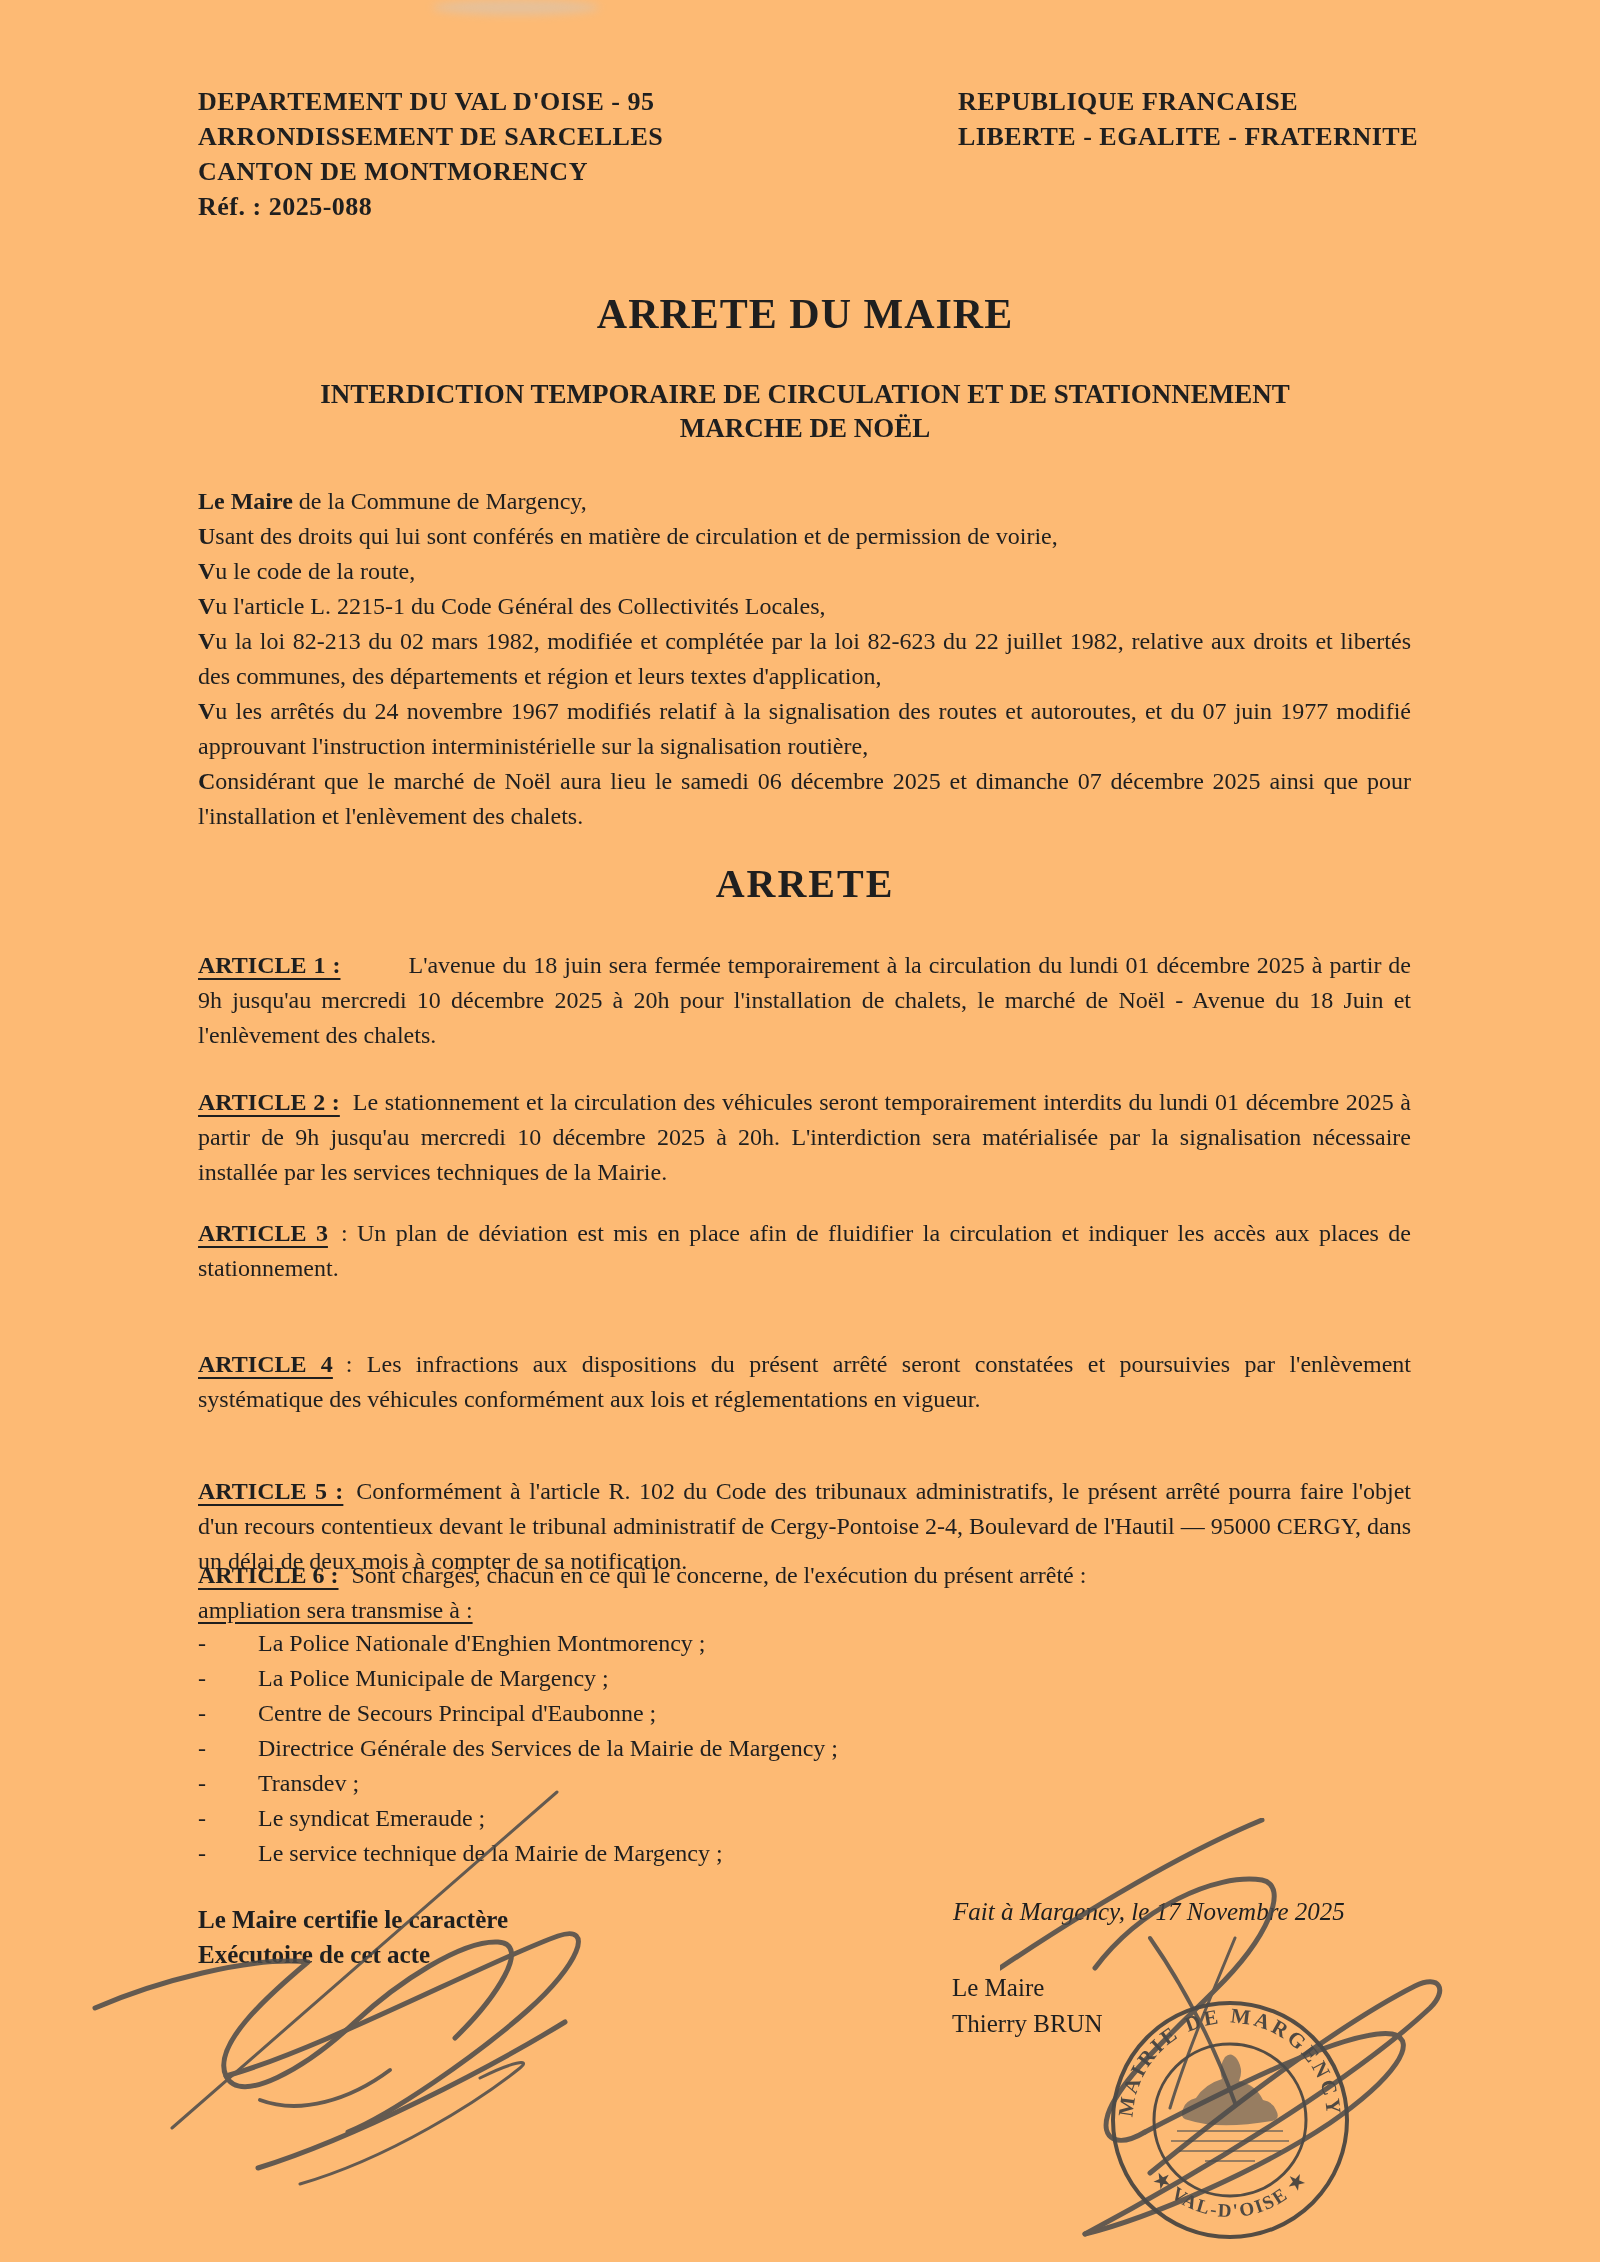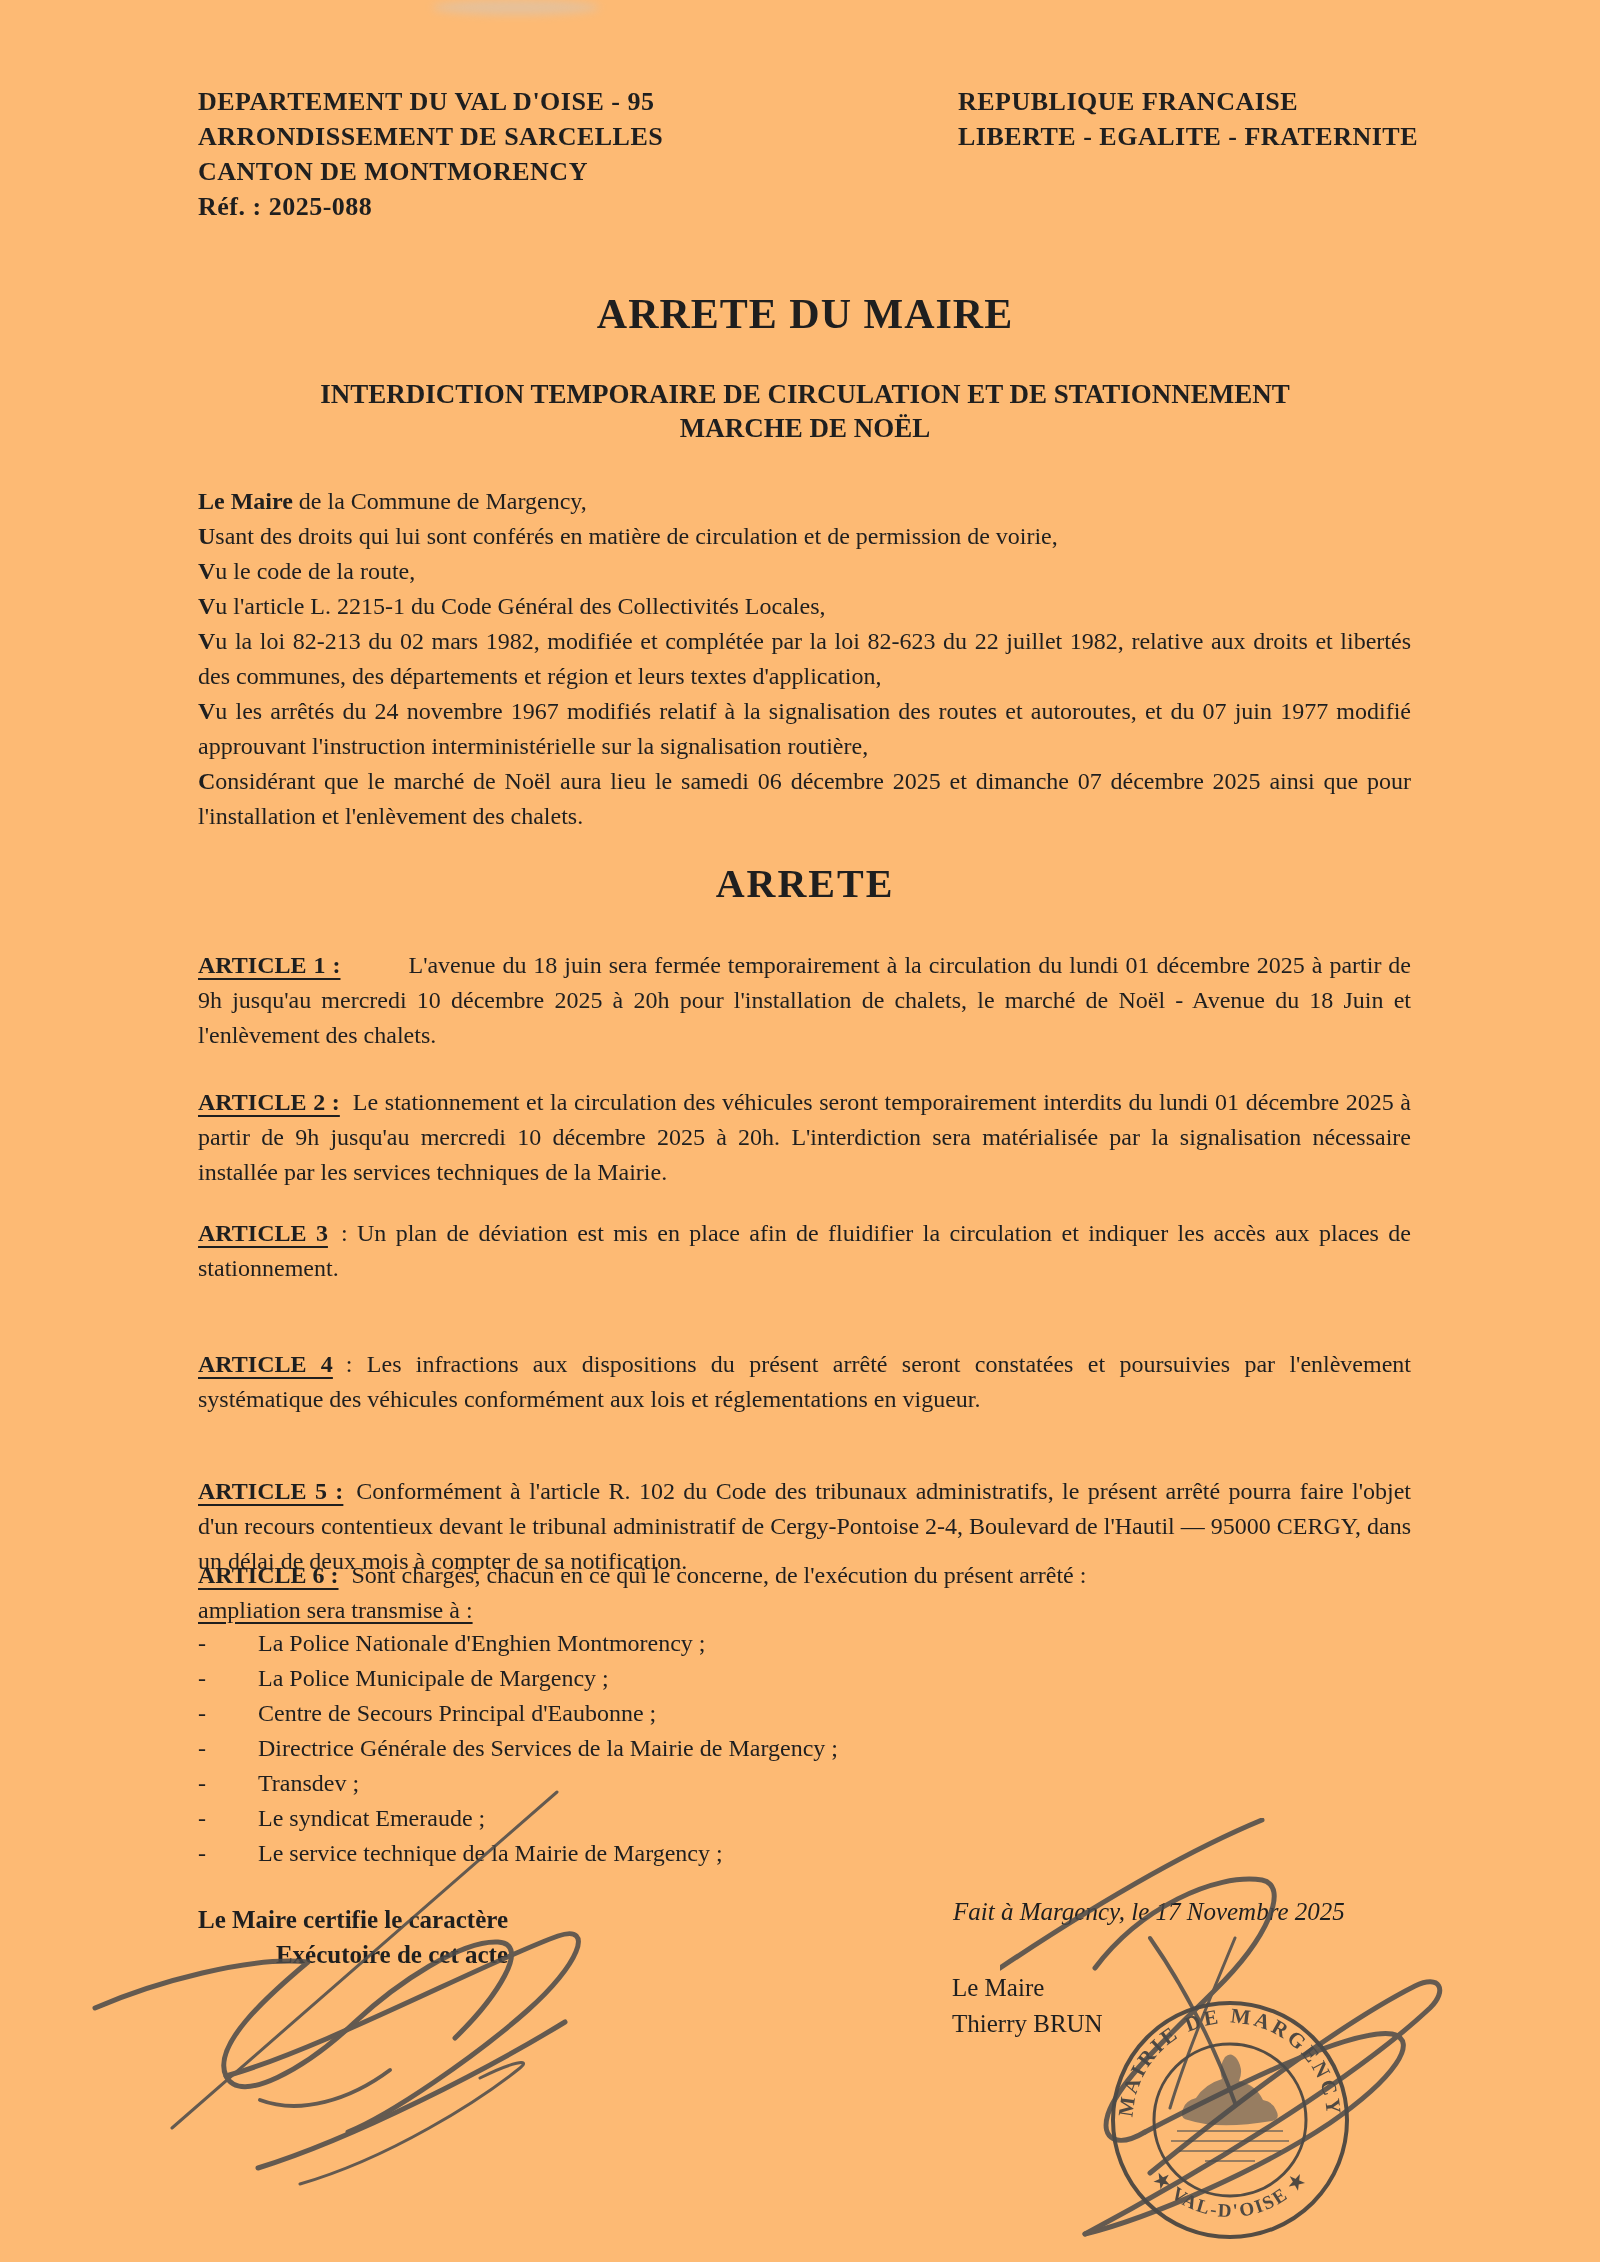--- a/index.html
+++ b/index.html
@@ -25,21 +25,21 @@
     font-size:40px;font-weight:bold;letter-spacing:2px;}
   .article{position:absolute;left:198px;width:1213px;margin:0;
     font-size:24px;line-height:35px;text-align:justify;}
   .art-label{font-weight:bold;text-decoration:underline;text-decoration-thickness:2px;
     text-underline-offset:5px;margin-right:13px;}
   .gap-lg{margin-right:68px;}
   .underlined-note{text-decoration:underline;text-decoration-thickness:1.5px;text-underline-offset:4px;}
   .recipients{position:absolute;left:198px;top:1626px;width:1240px;font-size:24px;line-height:35px;}
   .recipient{display:flex;}
   .recipient .dash{width:60px;flex:none;}
-  .footer-left{position:absolute;left:198px;top:1902px;font-size:25px;font-weight:bold;line-height:35px;text-align:right;}
+  .footer-left{position:absolute;left:198px;top:1902px;font-size:25px;font-weight:bold;line-height:35px;}
   .place-date{position:absolute;left:953px;top:1898px;font-size:25px;font-style:italic;}
   .signatory{position:absolute;left:952px;top:1970px;font-size:25px;line-height:36px;}
   .sig{position:absolute;pointer-events:none;}
   .stamp{position:absolute;left:1105px;top:1995px;width:250px;height:250px;}
 </style>
 </head>
 <body>
 
 <div class="doc">
 

